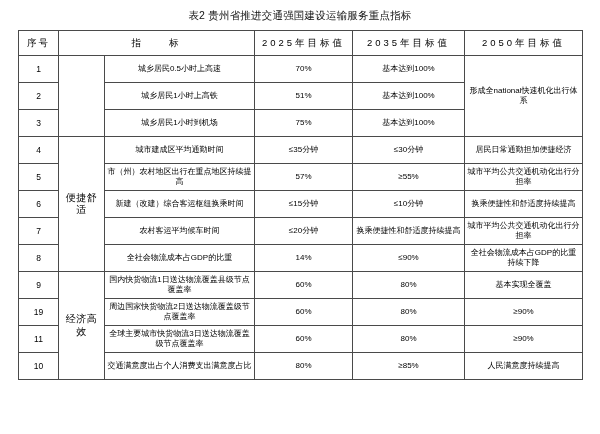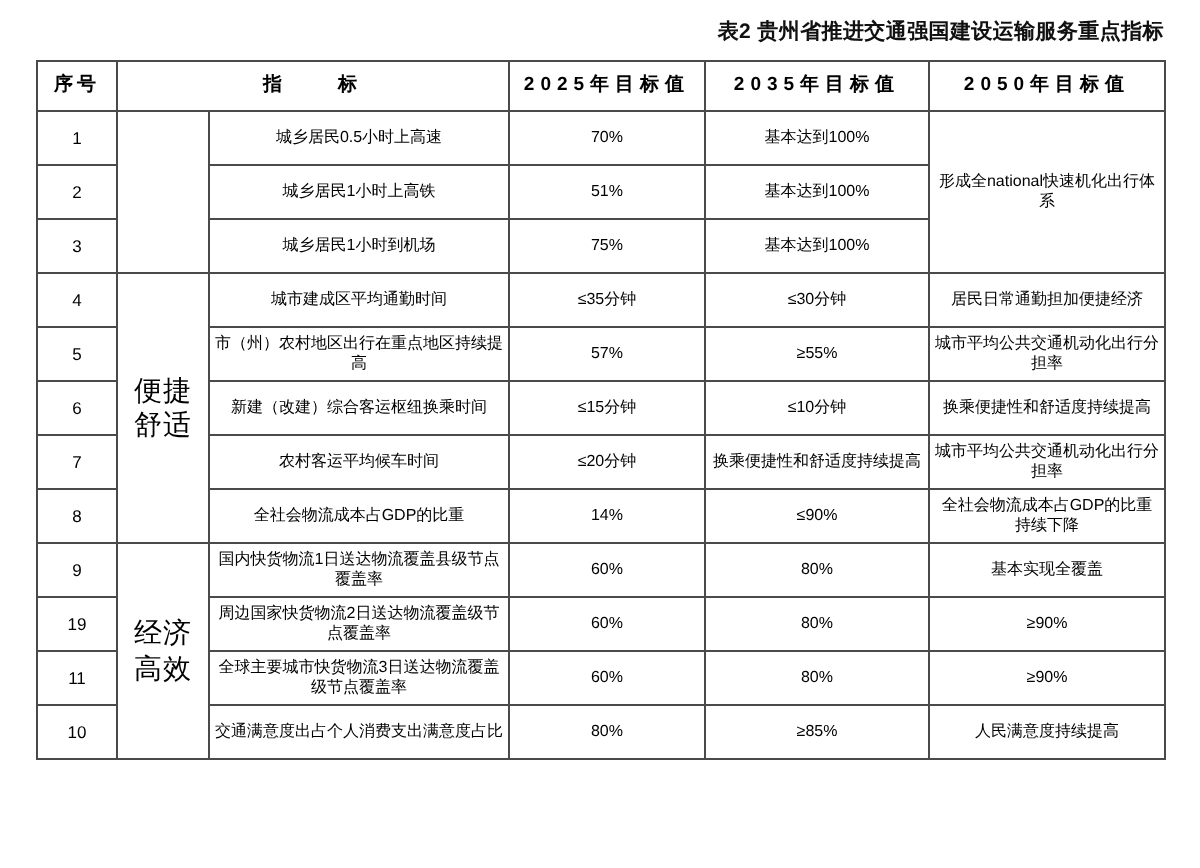--- a/index.html
+++ b/index.html
@@ -15,53 +15,53 @@
     overflow: hidden;
   }
   .page {
     width: 600px;
     height: 434px;
     position: relative;
     box-sizing: border-box;
     padding: 0 18px;
   }
   .doc-title {
-    text-align: right;
+    text-align: center;
     font-size: 10.5px;
-    font-weight: bold;
+    font-weight: normal;
     letter-spacing: 0.2px;
     padding-top: 9px;
     padding-bottom: 7px;
     color: #111;
   }
   table.kpi {
     border-collapse: collapse;
     width: 564px;
     table-layout: fixed;
     font-size: 8px;
     line-height: 1.25;
   }
   table.kpi td, table.kpi th {
     border: 1px solid #4a4a4a;
     text-align: center;
     vertical-align: middle;
     padding: 1px 2px;
     word-break: break-all;
   }
   thead th {
-    font-weight: bold;
+    font-weight: normal;
     font-size: 9.5px;
     height: 22px;
     letter-spacing: 3px;
   }
   thead th.col-no { letter-spacing: 2px; }
   tbody td { height: 24px; }
   td.no-cell { font-size: 8.5px; }
   td.cat-cell {
-    font-size: 14px;
+    font-size: 10px;
     letter-spacing: 0.5px;
   }
   td.idx-cell {
     text-align: center;
     padding: 1px 6px;
   }
   .w-no    { width: 40px; }
   .w-cat   { width: 46px; }
   .w-idx   { width: 150px; }
   .w-2025  { width: 98px; }

